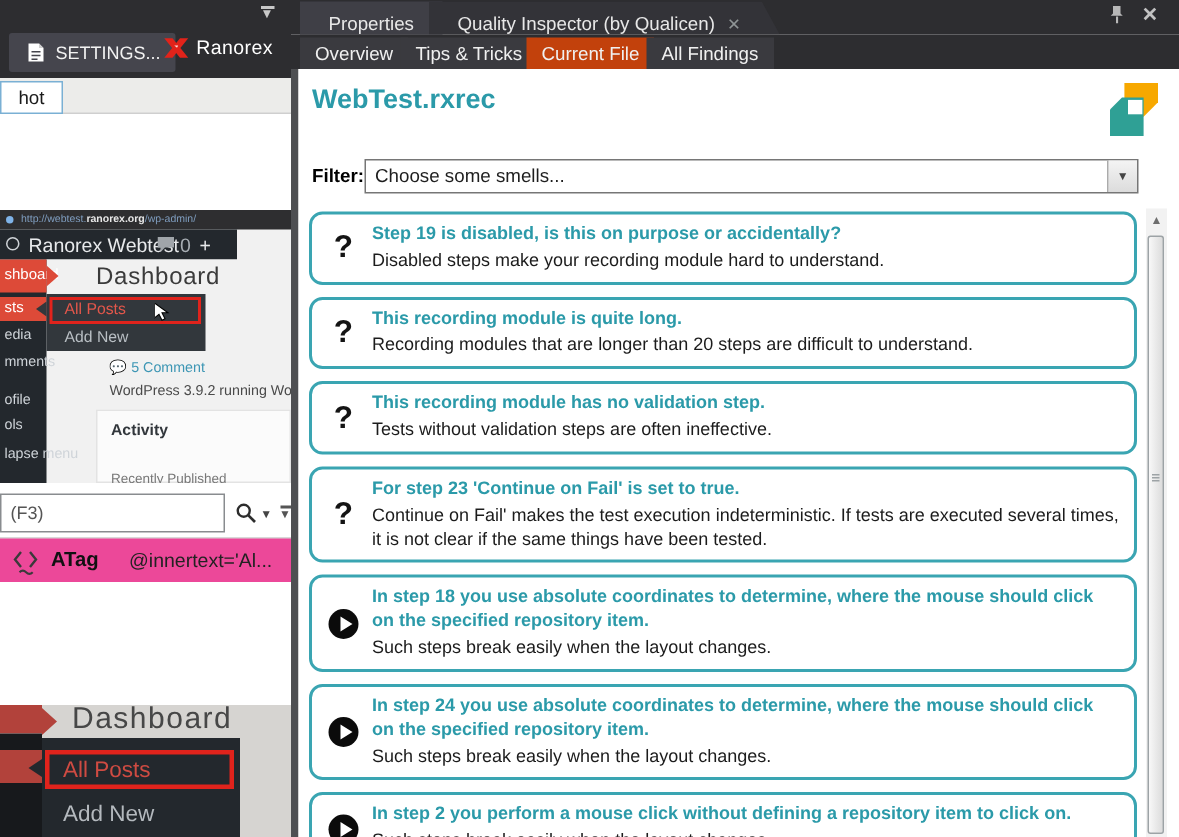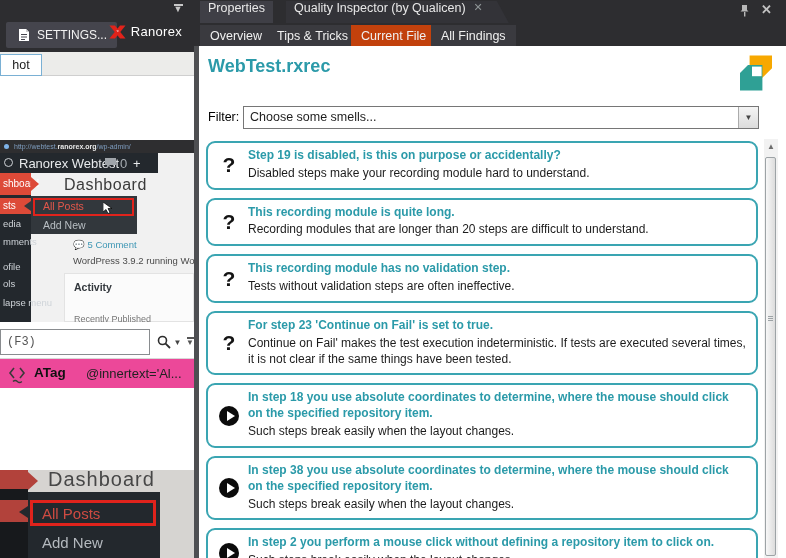--- a/index.html
+++ b/index.html
@@ -11,39 +11,39 @@
   #left-topbar { left:0; top:0; width:194px; height:18px; background:#2d2d30; }
   #collapse-chevron { left:172px; top:4px; width:12px; color:#c8c8c8; font-size:9px; line-height:5px; text-align:center; cursor:default; }
   #collapse-chevron .bar { display:block; width:9px; height:2px; background:#c8c8c8; margin:0 auto 1px; }
 
   #left-toolbar { left:0; top:18px; width:194px; height:34px; background:#2d2d30; }
   #settings-btn { position:absolute; left:6px; top:4px; height:26px; padding:0 10px 0 12px; background:#45454d; border-radius:2px; display:flex; align-items:center; gap:7px; color:#f2f2f2; font-size:12px; }
   #brand { position:absolute; right:12px; top:6px; display:flex; align-items:center; gap:5px; color:#fff; font-size:13px; font-weight:500; letter-spacing:.3px; }
 
   
   #doc-tabstrip { left:194px; top:0; width:592px; height:23px; background:#2d2d30; }
-  .doc-tab { position:absolute; top:1px; height:22px; display:flex; align-items:flex-start; padding:0 8px; font-size:12.5px; color:#e8e8e8; }
+  .doc-tab { position:absolute; top:1px; height:22px; display:flex; align-items:flex-end; padding:0 19px; font-size:12.5px; color:#e8e8e8; }
   #tab-properties { left:6px; background:#3f3f46; }
   #tab-quality { left:92px; background:#333338; clip-path:polygon(0 0, calc(100% - 12px) 0, 100% 100%, 0 100%); padding-right:26px; }
   #tab-quality .close-x { margin-left:8px; color:#8f9596; font-size:11px; }
   #panel-pin { right:36px; top:3px; }
   #panel-close { right:14px; top:2px; color:#c2c2c2; font-size:13px; font-weight:bold; }
 
   
   #sub-tabstrip { left:194px; top:23px; width:592px; height:23px; background:#2d2d30; }
   .sub-tab { position:absolute; top:2px; height:21px; display:flex; align-items:center; padding:0 10px; font-size:12.5px; color:#f0f0f0; background:#3a3a3f; }
   .sub-tab.selected { background:#c2410c; }
 
   
   #divider { left:194px; top:46px; width:5px; height:512px; background:#4e4f52; }
   #content { left:199px; top:46px; width:587px; height:512px; background:#fff; }
   #page-title { position:absolute; left:9px; top:10px; font-size:18px; font-weight:bold; color:#2b9aa9; }
   #qualicen-logo { position:absolute; left:541px; top:6px; }
   #filter-row { position:absolute; left:9px; top:60px; width:560px; height:23px; }
-  #filter-label { position:absolute; left:0; top:4px; font-size:12.5px; font-weight:normal; color:#000; }
+  #filter-label { position:absolute; left:0; top:4px; font-size:12.5px; font-weight:bold; color:#000; }
   #filter-combo { position:absolute; left:35px; top:0; width:516px; height:23px; border:1px solid #767676; background:#fff; }
   #filter-value { position:absolute; left:6px; top:3px; font-size:12.5px; color:#1e1e1e; }
   #filter-drop { position:absolute; right:0; top:0; width:20px; height:21px; background:linear-gradient(#f4f4f4,#dcdcdc); border-left:1px solid #ababab; display:flex; align-items:center; justify-content:center; font-size:8px; color:#444; }
 
   #findings { position:absolute; left:7px; top:95px; width:552px; }
   .card { position:relative; border:2px solid #3aa5b2; border-radius:9px; background:#fff; padding:5px 10px 6px 40px; margin-bottom:8px; }
   .card .icon-wrap { position:absolute; left:8px; top:50%; transform:translateY(-50%); width:26px; display:flex; justify-content:center; }
   .q-glyph { font-size:21px; font-weight:bold; color:#141414; line-height:22px; }
   .play-circle { width:20px; height:20px; border-radius:50%; background:#0b0b0b; display:flex; align-items:center; justify-content:center; }
   .play-tri { width:0; height:0; border-left:8px solid #fff; border-top:5px solid transparent; border-bottom:5px solid transparent; margin-left:3px; }
@@ -86,21 +86,21 @@
   .tb-addnew { position:absolute; left:12px; top:23px; font-size:10.5px; color:#b9bfc4; }
   .tb-sb-item { position:absolute; left:3px; font-size:9.5px; color:#cfd4d9; }
   .tb-comment { position:absolute; left:73px; top:66px; font-size:9.5px; color:#3d96b4; }
   .tb-version { position:absolute; left:73px; top:82px; font-size:9.5px; color:#4a4a4a; width:121px; white-space:nowrap; overflow:hidden; }
   .tb-activity-panel { position:absolute; left:64px; top:100px; width:130px; height:49px; background:#fbfbfb; border:1px solid #e3e3e3; }
   .tb-activity { position:absolute; left:9px; top:7px; font-size:10.5px; font-weight:bold; color:#32373c; }
   .tb-recent { position:absolute; left:9px; top:40px; font-size:9px; color:#777; }
 
   
   #search-row { left:0; top:325px; width:194px; height:33px; background:#fff; }
-  #search-input { position:absolute; left:0; top:4px; width:150px; height:26px; border:1px solid #898c8f; font-size:12px; color:#555; padding-left:6px; font-family:Liberation Mono, monospace; background:#fff; }
+  #search-input { position:absolute; left:0; top:4px; width:150px; height:26px; border:1px solid #898c8f; font-size:12px; color:#555; padding-left:6px; font-family:Liberation Sans, sans-serif; background:#fff; }
   #search-btn { position:absolute; left:152px; top:4px; width:34px; height:26px; background:#fff; display:flex; align-items:center; justify-content:center; gap:3px; }
   #search-btn .drop { font-size:8px; color:#444; }
   #search-overflow { position:absolute; left:185px; top:12px; width:10px; text-align:center; color:#555; font-size:8px; line-height:5px; }
   #search-overflow .bar { display:block; width:7px; height:2px; background:#555; margin:0 auto 1px; }
   #path-row { left:0; top:358px; width:194px; height:30px; background:#ec4899; border-top:1px solid #d8d8d8; }
   #path-tag-icon { position:absolute; left:8px; top:6px; }
   #path-tag { position:absolute; left:34px; top:6px; font-size:13.5px; font-weight:bold; color:#111; }
   #path-attr { position:absolute; left:86px; top:7px; font-size:13px; color:#222; }
   #left-gap2 { left:0; top:388px; width:194px; height:82px; background:#fff; }
 
@@ -240,21 +240,21 @@
         </span>
       <div class="card-title">In step 18 you use absolute coordinates to determine, where the mouse should click on the specified repository item.</div>
       <div class="card-desc">Such steps break easily when the layout changes.</div>
     </div>
     <div class="card">
       <span class="icon-wrap">
           <span class="play-circle">
             <span class="play-tri"></span>
           </span>
         </span>
-      <div class="card-title">In step 38 you use absolute coordinates to determine, where the mouse should click on the specified repository item.</div>
+      <div class="card-title">In step 24 you use absolute coordinates to determine, where the mouse should click on the specified repository item.</div>
       <div class="card-desc">Such steps break easily when the layout changes.</div>
     </div>
     <div class="card">
       <span class="icon-wrap">
           <span class="play-circle">
             <span class="play-tri"></span>
           </span>
         </span>
       <div class="card-title">In step 2 you perform a mouse click without defining a repository item to click on.</div>
       <div class="card-desc">Such steps break easily when the layout changes.</div>

